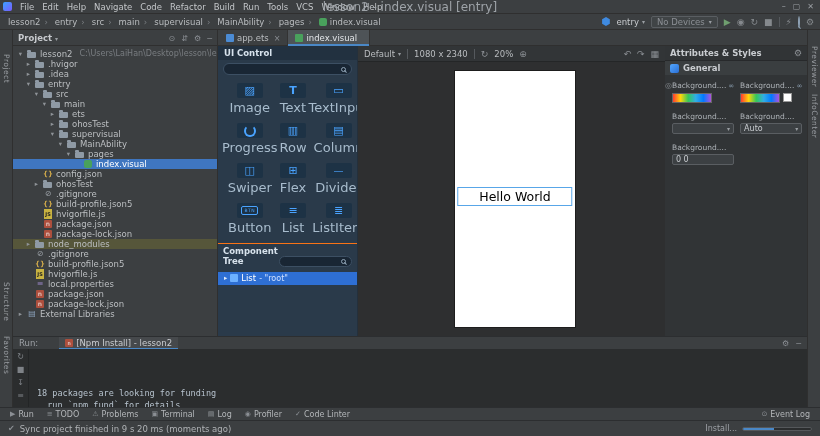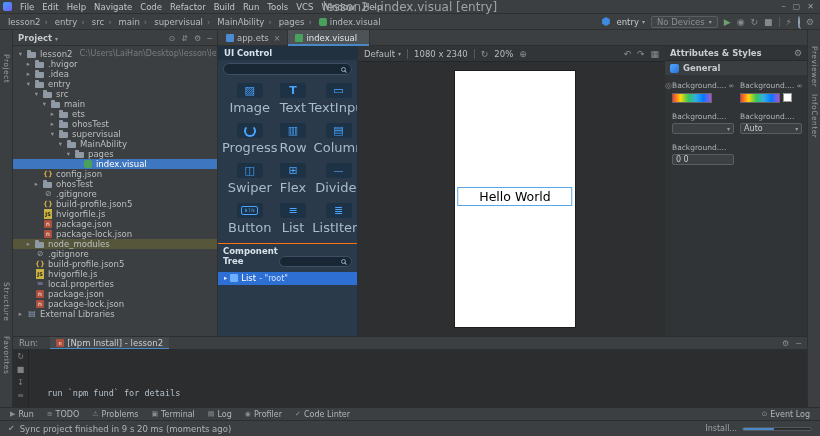--- a/index.html
+++ b/index.html
@@ -109,21 +109,21 @@
 .attr-gutter{width:13px;display:flex;justify-content:center;padding-top:6px;color:#85898d;font-size:8px}
 .attr-grid{flex:1;display:grid;grid-template-columns:1fr 1fr;gap:9px 6px;padding:6px 6px 6px 0}
 .af-label{display:flex;align-items:center;gap:2px;font-size:7.5px;color:#aeb3b8;margin-bottom:2px;white-space:nowrap;overflow:hidden}
 .af-link{color:#8fa3b5;font-size:7px}
 .af-value{height:11px;display:flex;align-items:center;background:#3c4043;border:1px solid #5a5e62;border-radius:2px;padding:0 3px;font-size:8px;color:#c9ccd0}
 .af-value .dd{margin-left:auto}
 .af-value.gradient,.af-value.gradient2{background:none;border:none;padding:0}
 .af-value.gradient::before,.af-value.gradient2::before{content:"";width:38px;height:8px;border:1px solid #666;background:linear-gradient(90deg,#ff3b30,#ffd60a,#34c759,#32ade6,#007aff,#af52de)}
 .af-value.gradient2::after{content:"";width:7px;height:7px;background:#fff;border:1px solid #999;margin-left:3px}
 
-.run-header{position:absolute;left:13px;top:336px;width:794px;height:13px;background:#3c3f41;border-top:1px solid #2c2e30;display:flex;align-items:center;gap:12px;padding:0 6px;font-size:8.5px;z-index:3}
+.run-header{position:absolute;left:13px;top:336px;width:794px;height:13px;background:#3c3f41;border-top:1px solid #2c2e30;display:flex;align-items:center;gap:21px;padding:0 6px;font-size:8.5px;z-index:3}
 .run-lbl{color:#9da1a6}
 .run-tab{display:flex;align-items:center;gap:3px;background:#46494c;padding:0 6px;height:13px;color:#c9ccd0;box-shadow:inset 0 -2px 0 #4a88c7}
 .npm-ic{width:8px;height:8px;background:#ad4f3d;border-radius:1px;display:inline-flex;align-items:center;justify-content:center;color:#fff;font-size:5px}
 .npm-ic::before{content:"n"}
 .rh-right{margin-left:auto;display:flex;gap:7px;color:#8b8f94;font-size:8px}
 .console-wrap{position:absolute;left:13px;top:349px;width:794px;height:58px;background:#2b2d2e;display:flex;z-index:3}
 .console-tools{width:16px;display:flex;flex-direction:column;align-items:center;gap:4px;padding-top:3px;color:#7e8287;font-size:8px;border-right:1px solid #232526}
 .console{flex:1;font-family:"DejaVu Sans Mono","Liberation Mono",monospace;font-size:8.5px;line-height:12px;color:#b6c2cd;padding:2px 8px;white-space:pre;overflow:hidden}
 .cline{min-height:12px}
 
@@ -659,21 +659,21 @@
   </div>
   <div class="console-wrap">
     <div class="console-tools">
       <span>↻</span>
       <span>■</span>
       <span>↧</span>
       <span>≡</span>
     </div>
     <div class="console">
       
-    <div class="cline">  run `npm fund` for details</div></div>
+    <div class="cline">18 packages are looking for funding</div><div class="cline">  run `npm fund` for details</div></div>
   </div>
 
   <div class="bottombar">
     <span style="display:contents">
       
     
         <span class="bb-item">
           <span class="bb-ic">▶</span>
           <span>Run</span>
         </span>

